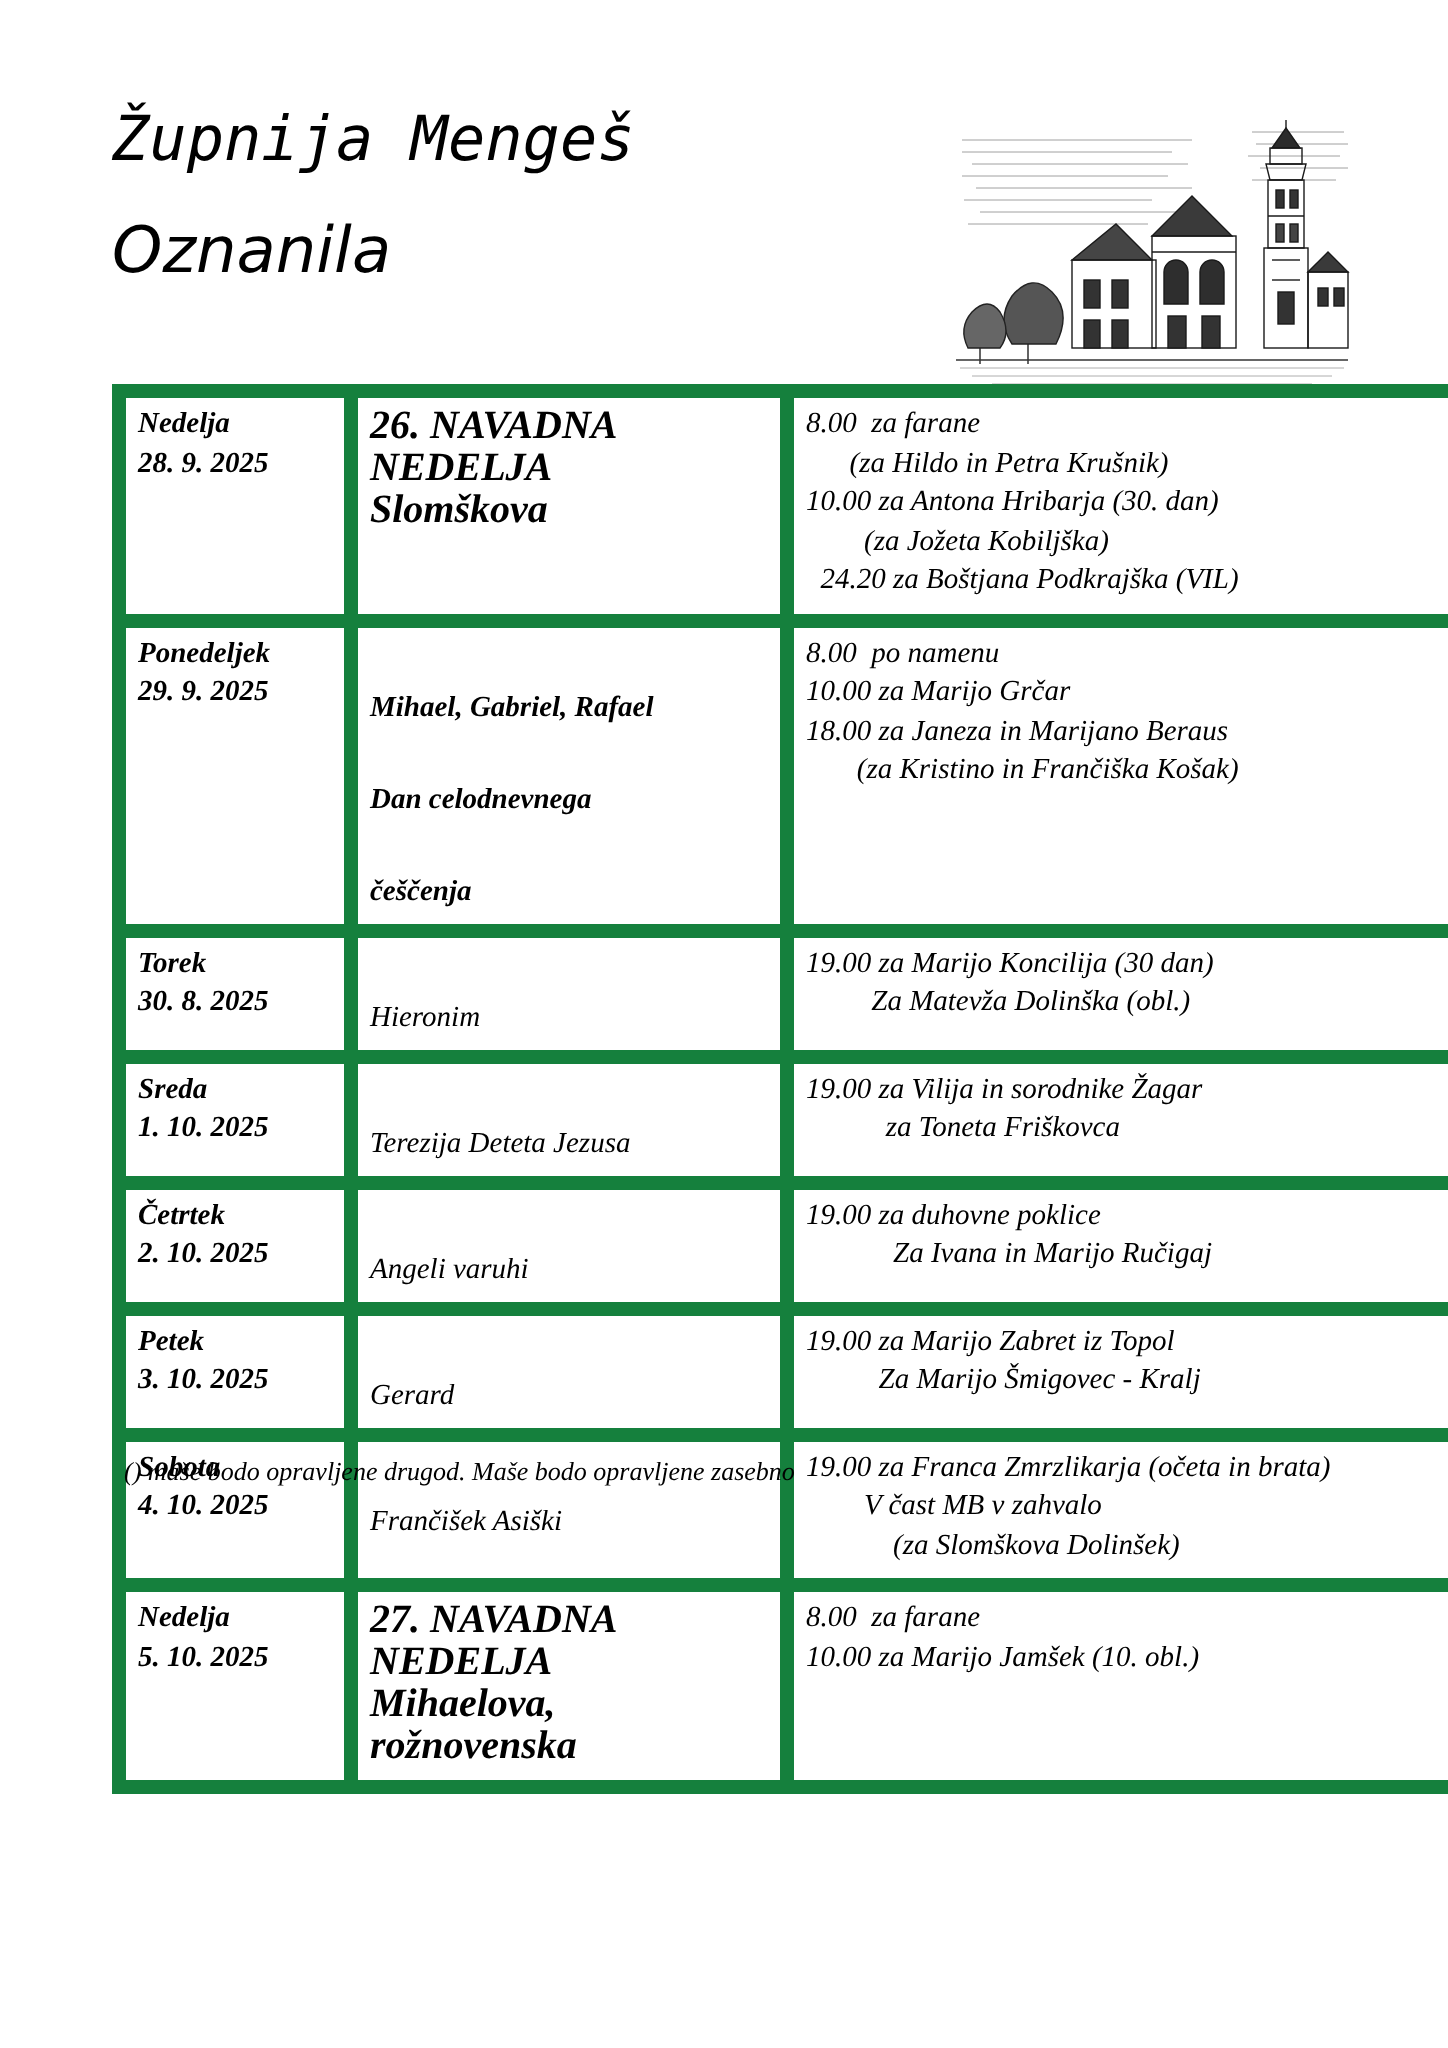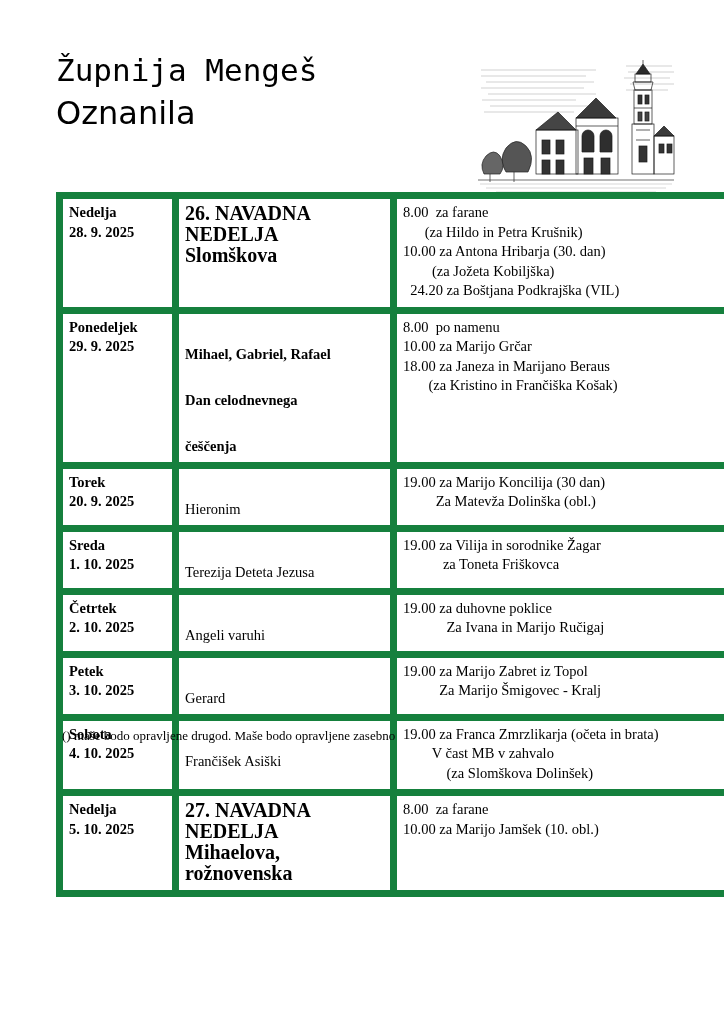--- a/index.html
+++ b/index.html
@@ -13,40 +13,41 @@
     font-family: "Liberation Serif", serif;
     color: #000000;
     position: relative;
     overflow: hidden;
   }
   .page {
     position: relative;
     width: 724px;
     height: 740px;
     box-sizing: border-box;
+    font-style: italic;
   }
   .header {
     position: absolute;
     left: 56px;
     top: 50px;
     width: 620px;
     height: 135px;
   }
   .title-line1 {
     font-family: "DejaVu Sans Mono", monospace;
     font-size: 31px;
     letter-spacing: 0px;
     line-height: 40px;
     white-space: nowrap;
   }
   .title-line2 {
     font-family: "DejaVu Sans", sans-serif;
     font-size: 32px;
     line-height: 42px;
-    margin-top: 2px;
+    margin-top: 14px;
     white-space: nowrap;
   }
   .church-art {
     position: absolute;
     right: 0px;
     top: 10px;
     width: 200px;
     height: 135px;
   }
   table.schedule {
@@ -217,21 +218,21 @@
           <div class="mass-line">8.00  po namenu</div>
           <div class="mass-line">10.00 za Marijo Grčar</div>
           <div class="mass-line">18.00 za Janeza in Marijano Beraus</div>
           <div class="mass-line">       (za Kristino in Frančiška Košak)</div>
         </td>
       </tr>
 
       <tr>
         <td class="col-day">
           <div>Torek</div>
-          <div>20. 9. 2025</div>
+          <div>30. 8. 2025</div>
         </td>
         <td class="col-feast">
           <div class="feast-plain">Hieronim</div>
         </td>
         <td class="col-mass">
           <div class="mass-line">19.00 za Marijo Koncilija (30 dan)</div>
           <div class="mass-line">         Za Matevža Dolinška (obl.)</div>
         </td>
       </tr>
 

